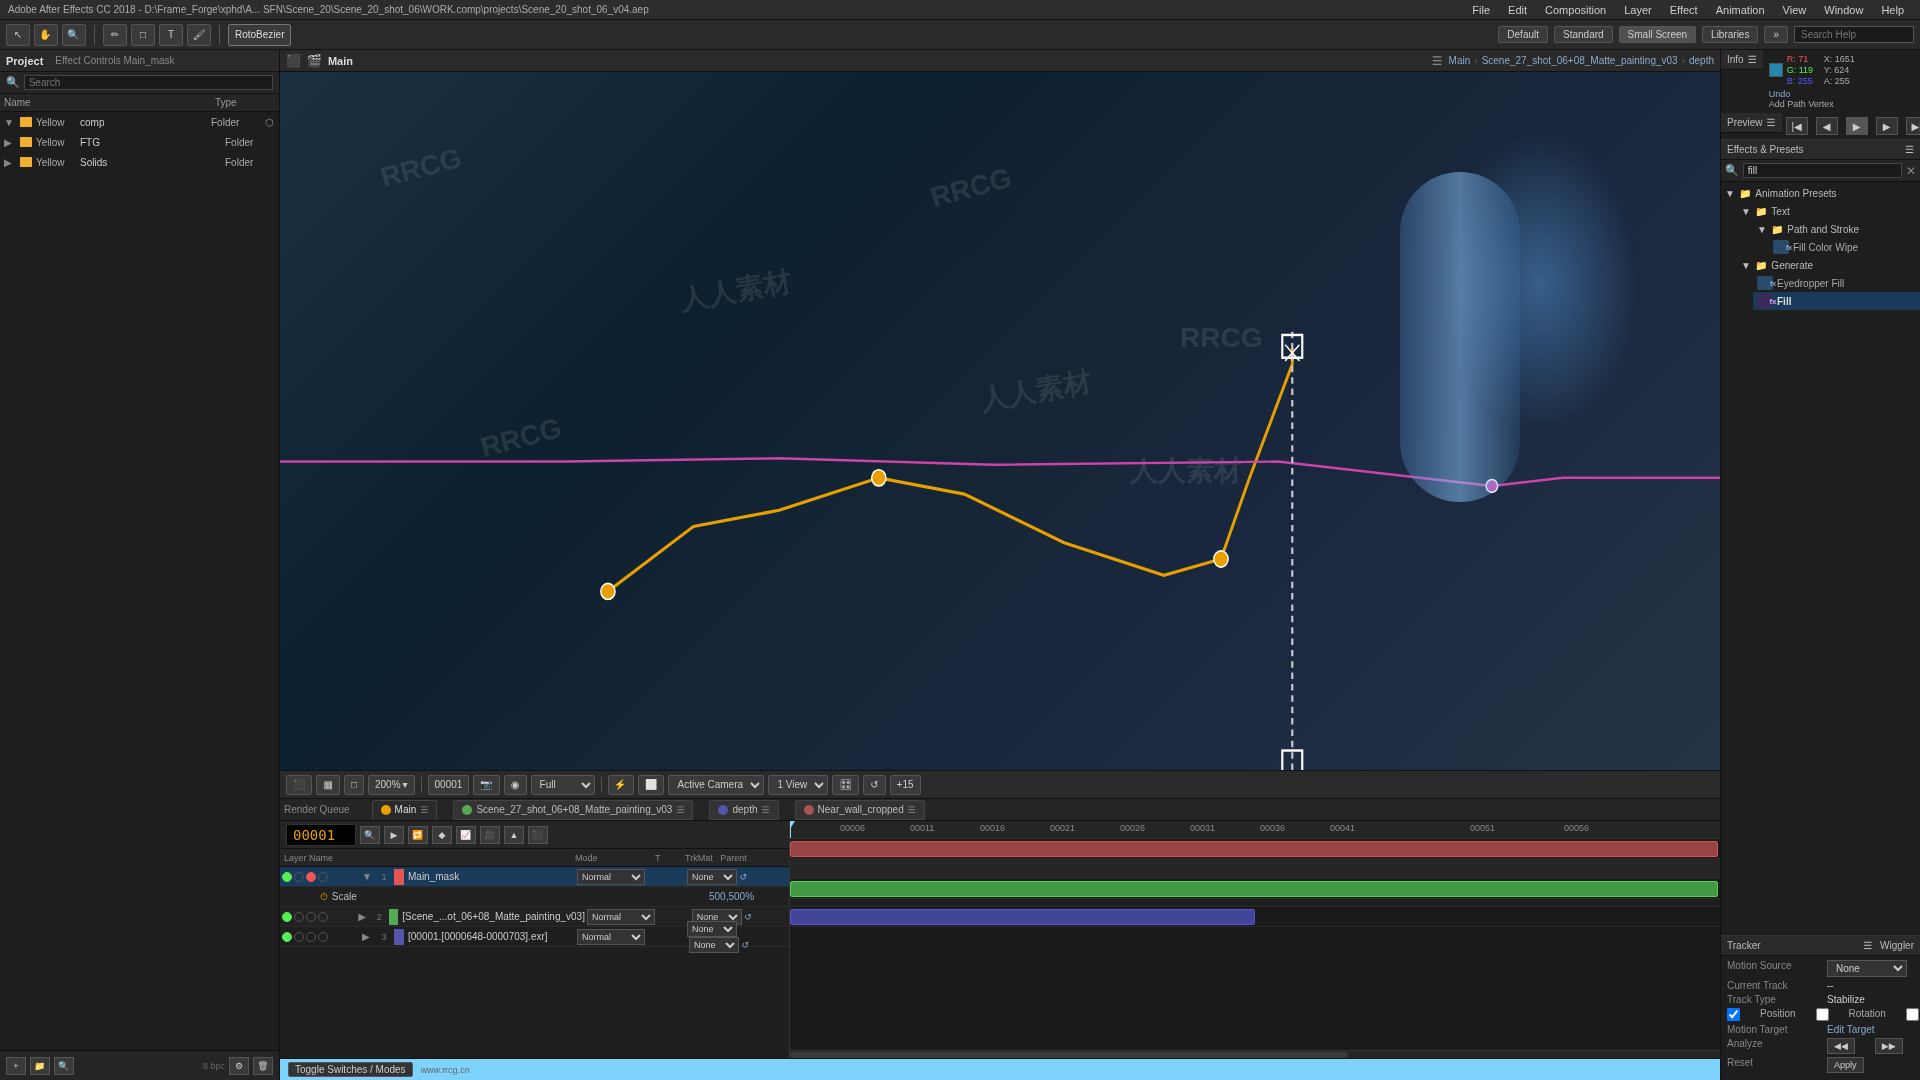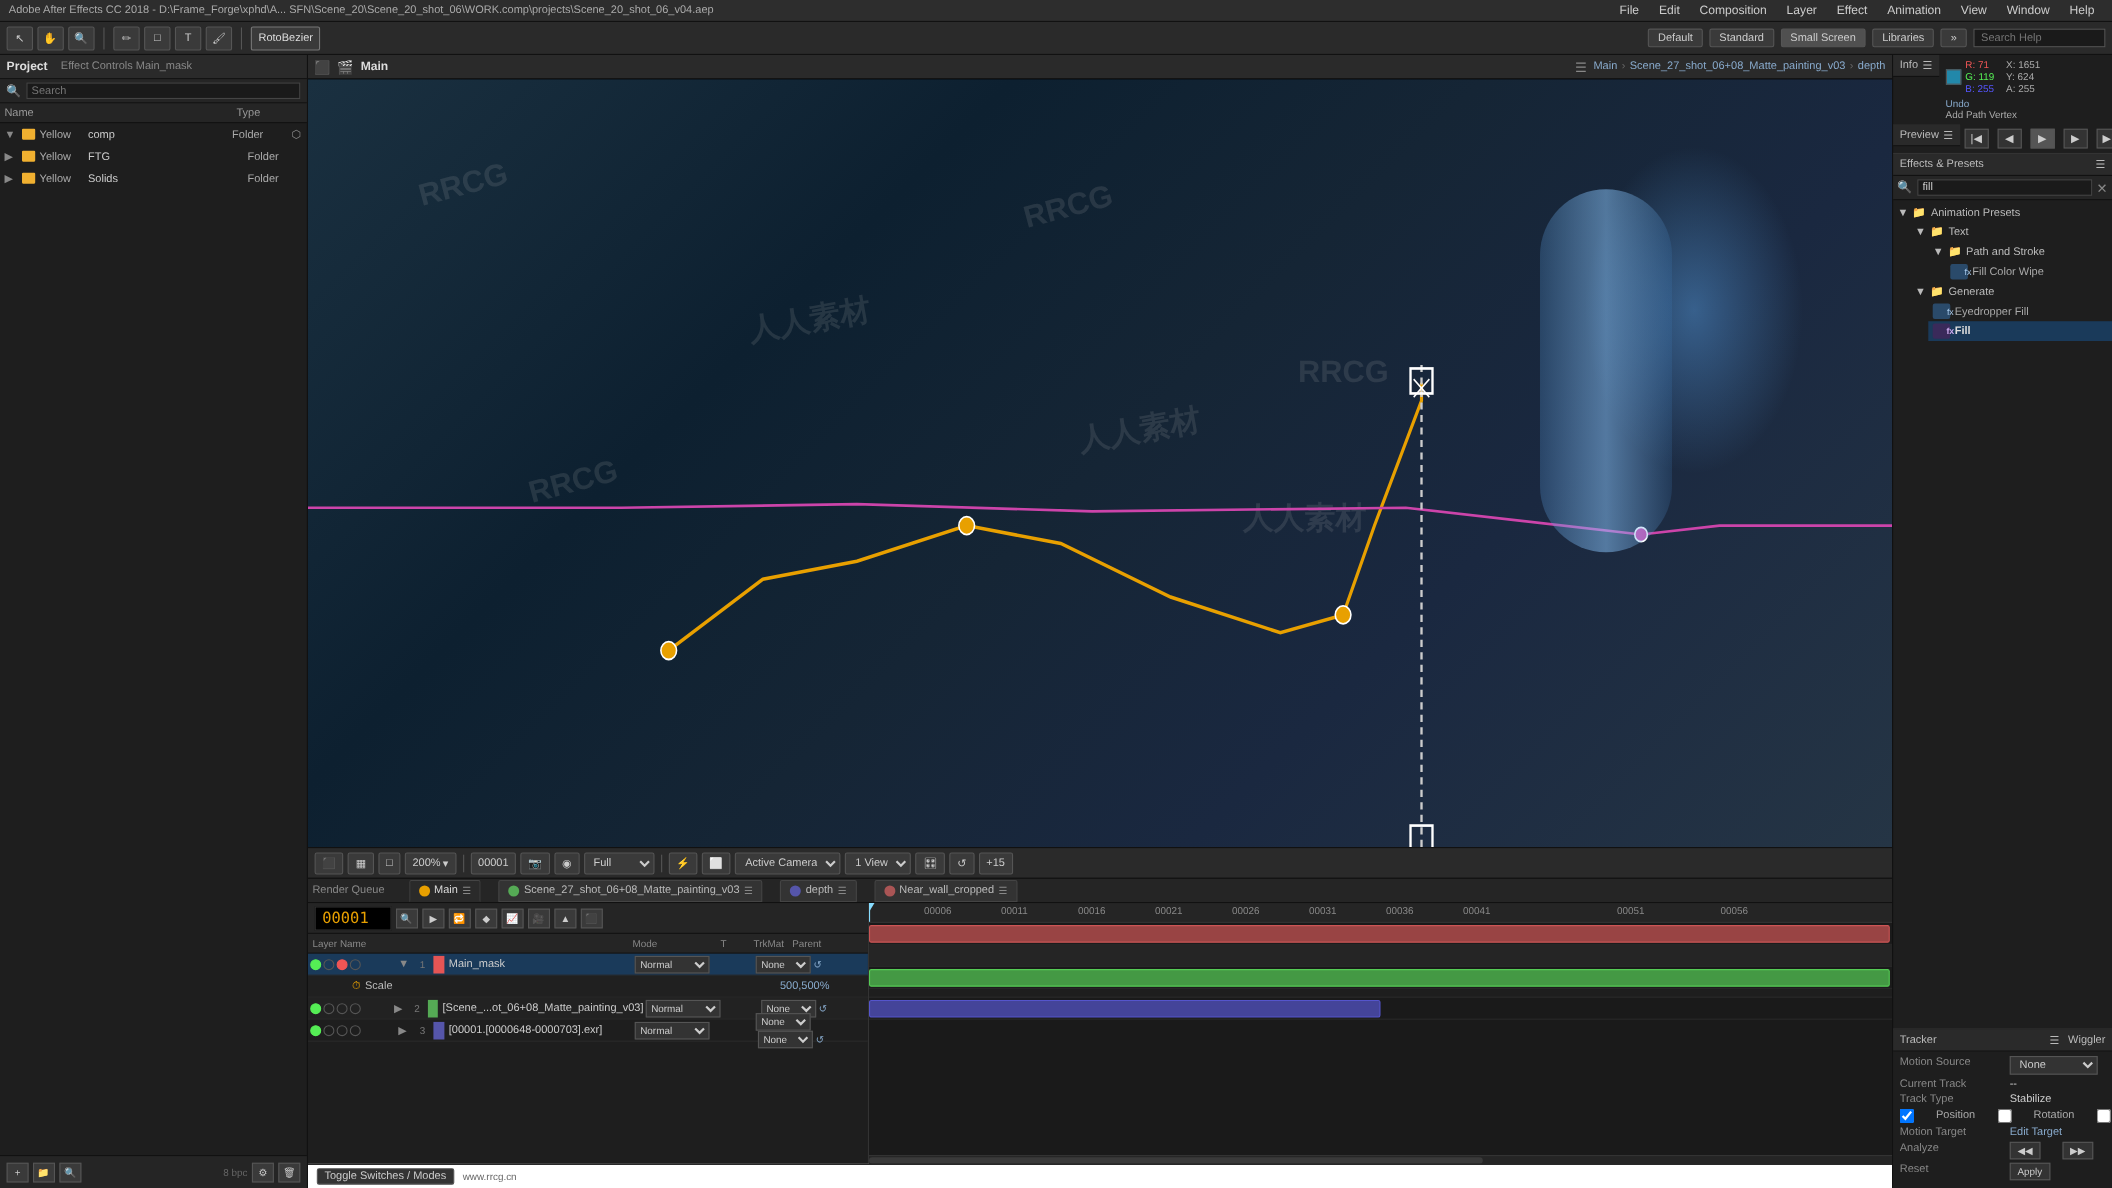--- a/index.html
+++ b/index.html
@@ -667,21 +667,21 @@
       color: #ccc;
       font-size: 10px;
       padding: 1px 4px;
       width: 80px;
     }
     .tracker-checkbox { cursor: pointer; }
 
     
     .status-bar {
       height: 22px;
-      background: #ffffff;
+      background: #7dd3fc;
       border-top: 1px solid #111;
       display: flex;
       align-items: center;
       padding: 0 8px;
       font-size: 10px;
       color: #888;
       flex-shrink: 0;
     }
     .status-btn {
       padding: 1px 6px;

